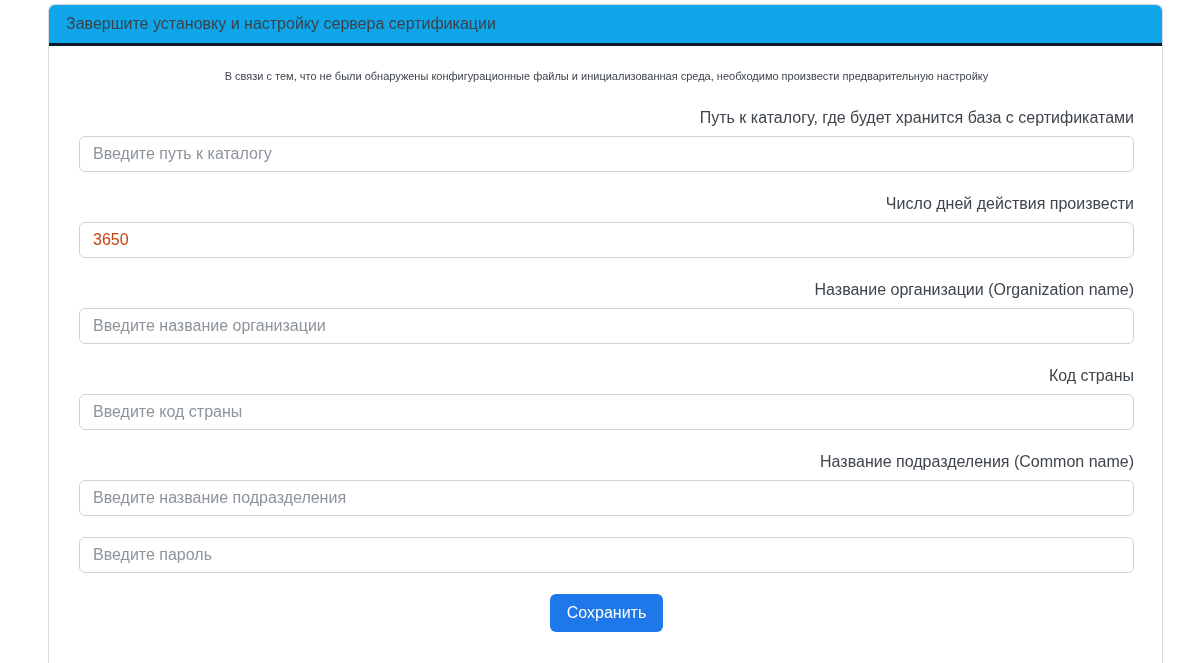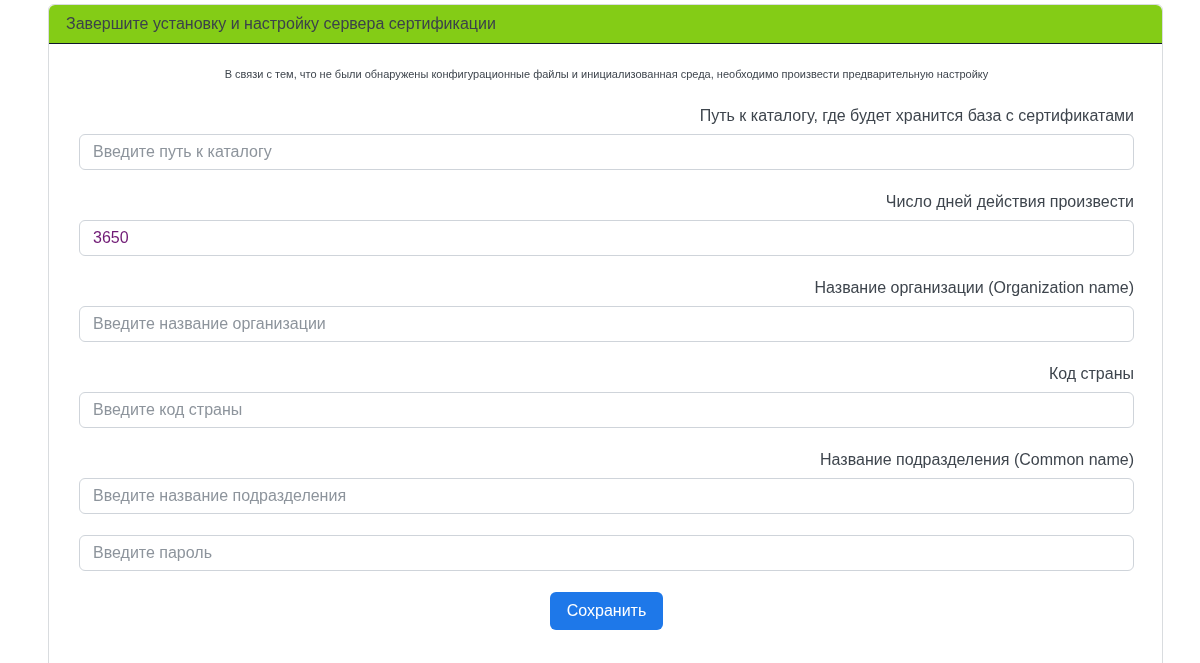--- a/index.html
+++ b/index.html
@@ -11,22 +11,22 @@
     font-family: "Liberation Sans", sans-serif;
   }
   .card {
     margin: 4px 37px 0 48px;
     border: 1px solid #d9dcdf;
     border-radius: 6px;
     min-height: 720px;
     background: #ffffff;
   }
   .card-header {
-    background: #84cc16;
-    border-bottom: 1px solid #0f172a;
+    background: #0ea5e9;
+    border-bottom: 3px solid #0f172a;
     border-radius: 6px 6px 0 0;
     padding: 9px 17px;
     font-size: 16px;
     line-height: 20px;
     color: #3b424a;
   }
   .card-body {
     padding: 18px 28px 0 30px;
   }
   .description {
@@ -45,21 +45,21 @@
     margin-bottom: 8px;
     text-align: right;
   }
   .form-control {
     display: block;
     width: 100%;
     height: 36px;
     padding: 0 13px;
     font-size: 16px;
     font-family: "Liberation Sans", sans-serif;
-    color: #701a75;
+    color: #c2410c;
     background: #ffffff;
     border: 1px solid #cfd4da;
     border-radius: 6px;
     outline: none;
   }
   .form-control::placeholder {
     color: #8d949c;
     opacity: 1;
   }
   .button-row {

